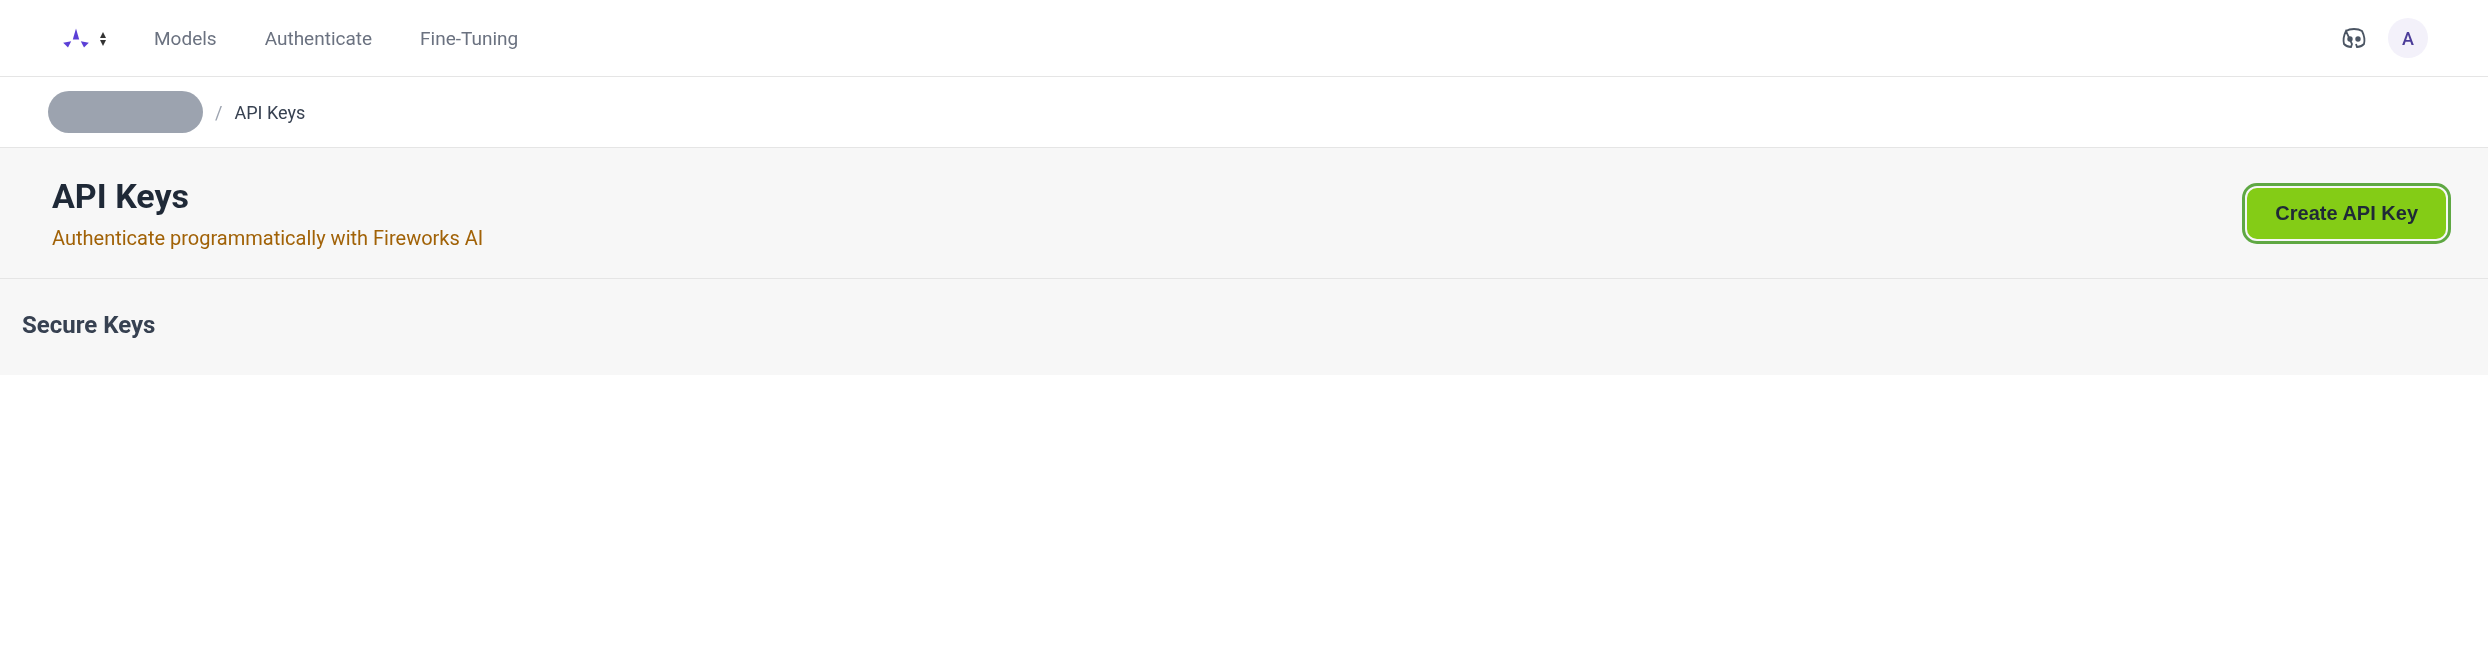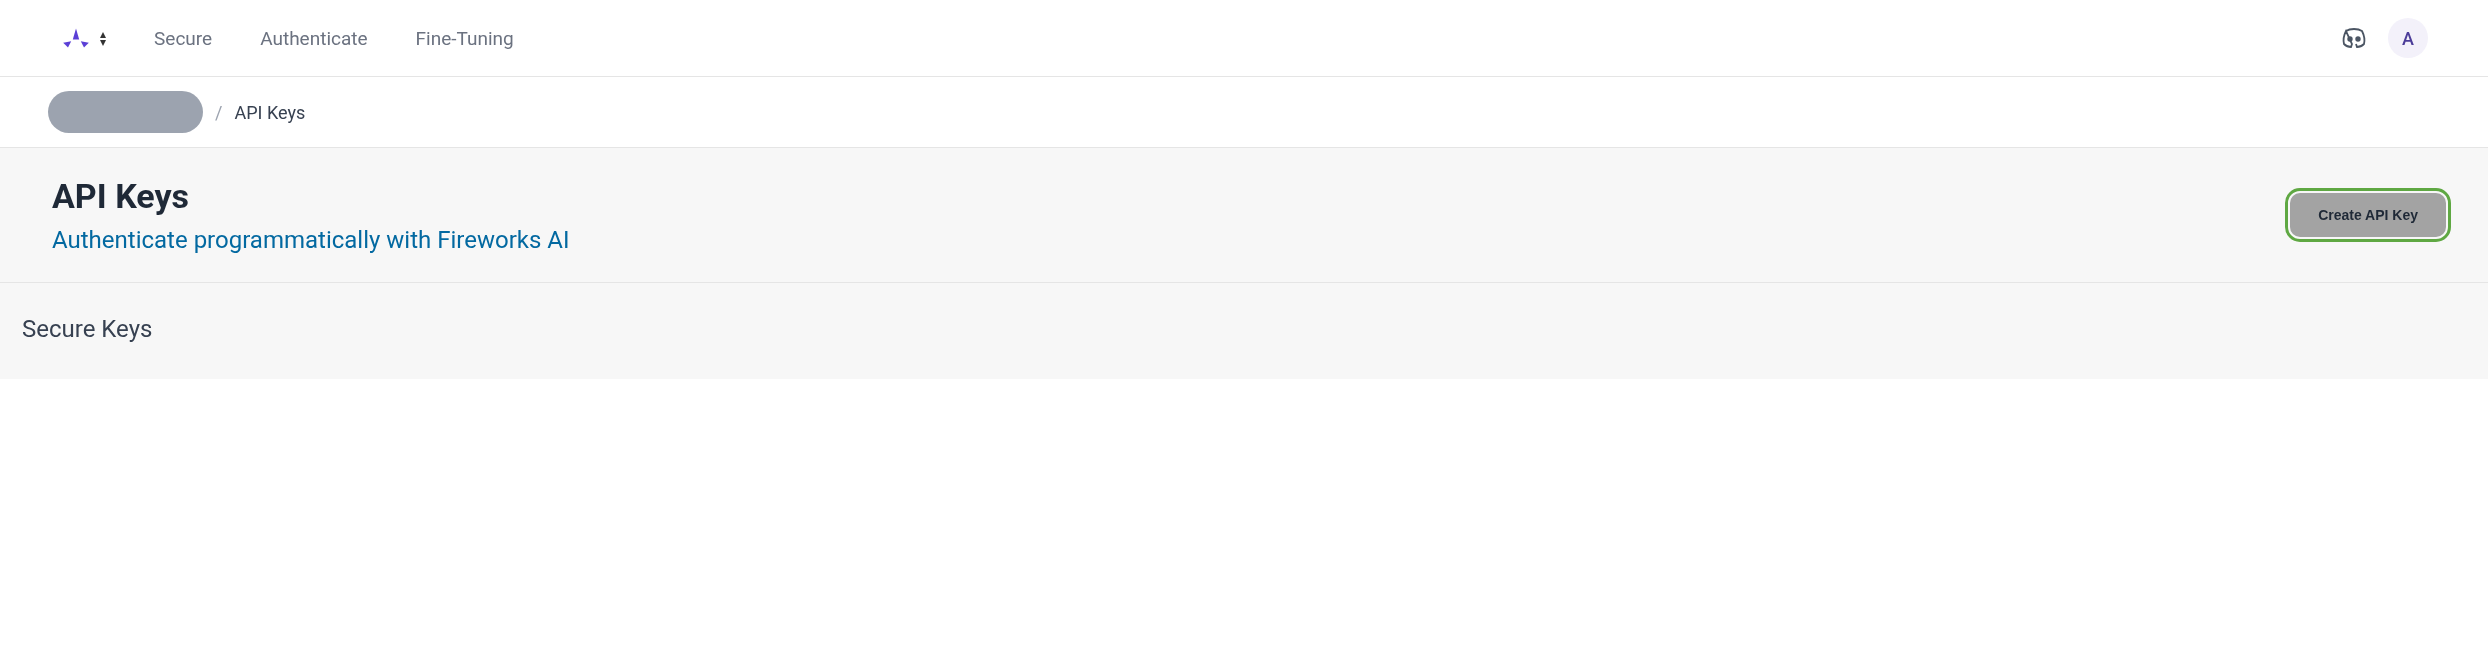--- a/index.html
+++ b/index.html
@@ -111,43 +111,43 @@
       display: flex;
       flex-direction: column;
       gap: 10px;
     }
     .page-title {
       font-size: 34px;
       font-weight: 700;
       color: #1f2937;
     }
     .page-subtitle {
-      font-size: 24px;
-      color: #0369a1;
+      font-size: 20px;
+      color: #a16207;
       font-weight: 400;
     }
     .create-button {
-      background: #a3a3a3;
+      background: #84cc16;
       color: #1f2937;
-      font-size: 14px;
+      font-size: 20px;
       font-weight: 700;
       padding: 14px 28px;
       border: none;
       border-radius: 10px;
       cursor: pointer;
       outline: 3px solid #5fa843;
       outline-offset: 2px;
     }
     .content-block {
       padding: 32px 22px;
     }
     .section-heading {
       font-size: 24px;
       color: #374151;
-      font-weight: 400;
+      font-weight: 700;
       margin-bottom: 4px;
     }
     .empty-text {
       font-size: 18px;
       color: #6b7280;
     }
     .empty-text .create-link {
       color: #1f2937;
       font-weight: 700;
       text-decoration: underline;
@@ -163,21 +163,21 @@
       <svg class="logo-svg" viewBox="0 0 40 28" fill="none">
         <path d="M20 2 L16 16 L24 16 Z" fill="#5b3fd6"></path>
         <path d="M4 20 L14 18 L10 26 Z" fill="#5b3fd6"></path>
         <path d="M36 20 L26 18 L30 26 Z" fill="#5b3fd6"></path>
       </svg>
       <span class="updown-icon">
         <span>▴</span>
           <span>▾</span>
       </span>
     </div>
-    <a class="nav-link">Secure</a>
+    <a class="nav-link">Models</a>
     <a class="nav-link">Authenticate</a>
     <a class="nav-link">Fine-Tuning</a>
   </div>
   <div class="nav-right">
     <div class="discord-icon-wrapper">
       <svg class="discord-svg" viewBox="0 0 28 22" fill="none" stroke="#4b5563" stroke-width="1.8">
         <path d="M6 4 C9 2 12 2 14 2 C16 2 19 2 22 4 C24 8 25 13 24 17 C22 19 19 20 17 20 L16 17 M12 17 L11 20 C9 20 6 19 4 17 C3 13 4 8 6 4 Z"></path>
         <circle cx="10" cy="12" r="1.8" fill="#4b5563"></circle>
         <circle cx="18" cy="12" r="1.8" fill="#4b5563"></circle>
       </svg>

